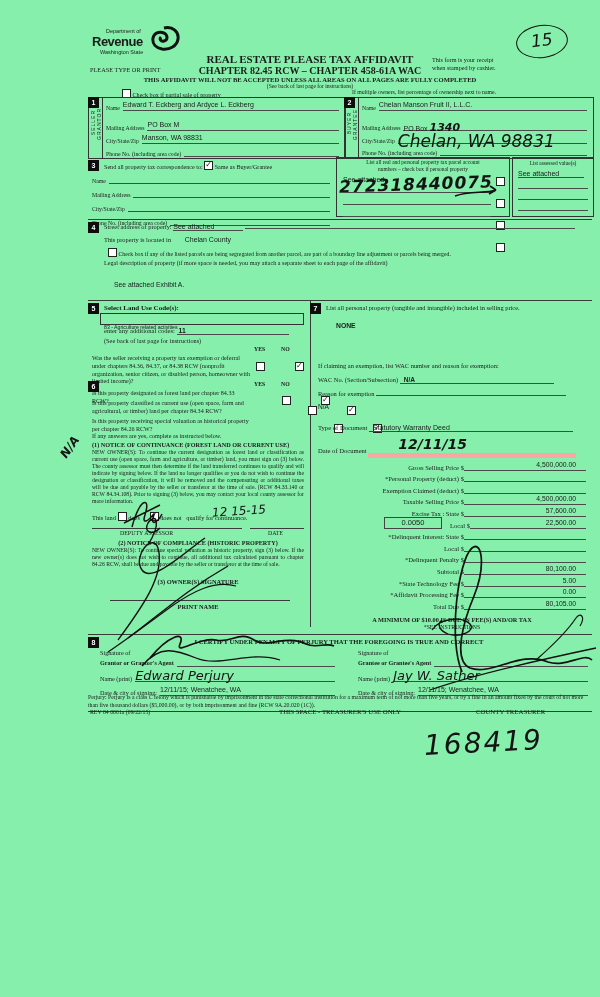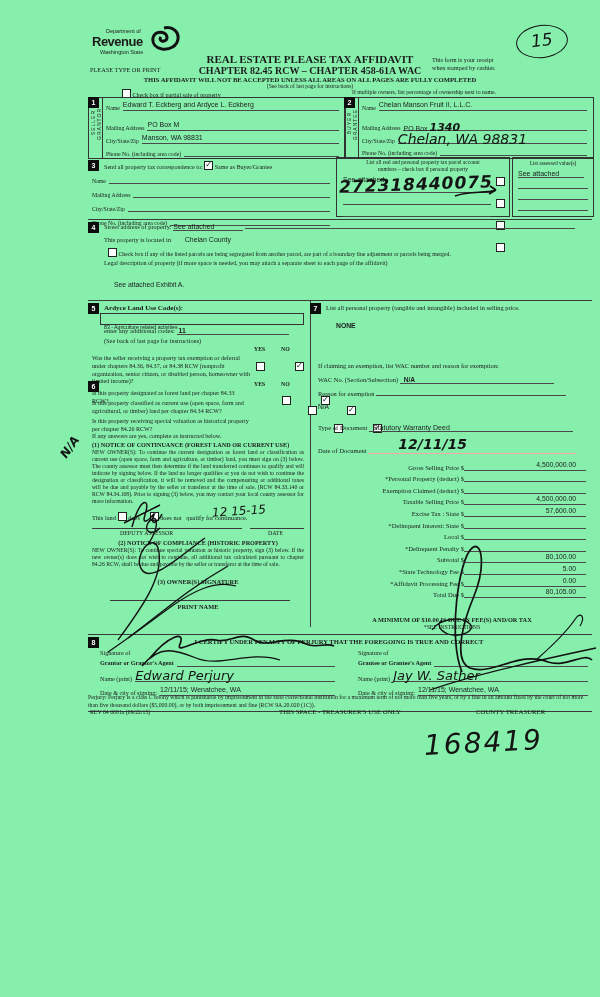--- a/index.html
+++ b/index.html
@@ -106,21 +106,21 @@
     <div class="frow" style="margin:3px 6px 0 17px;">
       <span class="flabel">Name</span>
       <span class="fline">Chelan Manson Fruit II, L.L.C.</span>
     </div>
     <div class="frow" style="margin:10px 6px 0 17px;">
       <span class="flabel">Mailing Address</span>
       <span class="fline b"><span>PO Box</span> <span class="hw" style="font-size:11px;font-weight:bold;">1340</span></span>
     </div>
     <div class="frow" style="margin:3px 6px 0 17px;">
       <span class="flabel">City/State/Zip</span>
-      <span class="fline"><span class="hw" style="font-size:14px;position:relative;top:-3px;">Chelan, WA 98831</span></span>
+      <span class="fline"><span class="hw" style="font-size:17px;position:relative;top:-3px;">Chelan, WA 98831</span></span>
     </div>
     <div class="frow" style="margin:2px 6px 0 17px;">
       <span class="flabel">Phone No. (including area code)</span>
       <span class="fline"></span>
     </div>
   </div>
 
   
   <div class="numbox" style="left:88px;top:160px;">3</div>
   <div class="abs" style="left:104px;top:161px;font-size:6.1px;">
@@ -197,21 +197,21 @@
   </div>
   <div class="abs" style="left:104px;top:260px;width:480px;font-size:6.1px;">Legal description of property (if more space is needed, you may attach a separate sheet to each page of the affidavit)</div>
   <div class="abs sans" style="left:114px;top:281px;font-size:6.8px;">See attached Exhibit A.</div>
 
   
   <div class="rule" style="left:88px;top:300px;width:504px;"></div>
   <div class="vrule" style="left:310px;top:300px;height:327px;"></div>
 
   
   <div class="numbox" style="left:88px;top:303px;">5</div>
-  <div class="abs b" style="left:104px;top:304px;font-size:7px;">Ardyce Land Use Code(s):</div>
+  <div class="abs b" style="left:104px;top:304px;font-size:7px;">Select Land Use Code(s):</div>
   <div class="abs" style="left:100px;top:313px;width:202px;height:10px;border:1.4px solid #333;">
     <span class="sans" style="font-size:5.2px;margin-left:3px;position:relative;top:1px;">83 - Agriculture related activities</span>
   </div>
   <div class="abs" style="left:104px;top:327px;font-size:6.6px;">
     <span>enter any additional codes:</span>
     <span class="sans b" style="font-size:6.8px;border-bottom:1px solid #4a4a4a;display:inline-block;width:110px;padding-left:2px;">11</span>
   </div>
   <div class="abs" style="left:104px;top:337px;font-size:6.3px;">(See back of last page for instructions)</div>
   <div class="abs b" style="left:254px;top:346px;font-size:5.8px;">YES</div>
   <div class="abs b" style="left:281px;top:346px;font-size:5.8px;">NO</div>
@@ -278,21 +278,21 @@
     <span style="border-bottom:1px solid #4a4a4a;display:inline-block;width:190px;"></span>
   </div>
   <div class="abs sans" style="left:318px;top:403px;font-size:6.6px;">N/A</div>
 
   <div class="abs" style="left:318px;top:424px;font-size:6.6px;">
     <span>Type of Document</span>
     <span class="sans" style="font-size:7px;border-bottom:1px solid #4a4a4a;display:inline-block;width:200px;padding-left:4px;">Statutory Warranty Deed</span>
   </div>
   <div class="abs" style="left:318px;top:440px;font-size:6.6px;">
     <span>Date of Document</span>
-    <span style="border-bottom:1px solid #fca5a5;display:inline-block;width:208px;height:13px;"><span class="hw" style="font-size:14px;font-weight:bold;margin-left:30px;position:relative;top:-4px;">12/11/15</span></span>
+    <span style="border-bottom:5px solid #fca5a5;display:inline-block;width:208px;height:13px;"><span class="hw" style="font-size:14px;font-weight:bold;margin-left:30px;position:relative;top:-4px;">12/11/15</span></span>
   </div>
 
   
   <div class="abs" style="left:318px;top:459px;width:268px;">
     <div class="mrow">
       <span class="mlabel">Gross Selling Price  $</span>
         <span class="mfill">4,500,000.00</span>
     </div>
     <div class="mrow">
       <span class="mlabel">*Personal Property (deduct)  $</span>
@@ -302,20 +302,25 @@
       <span class="mlabel">Exemption Claimed (deduct)  $</span>
         <span class="mfill"></span>
     </div>
     <div class="mrow">
       <span class="mlabel">Taxable Selling Price  $</span>
         <span class="mfill">4,500,000.00</span>
     </div>
     <div class="mrow">
       <span class="mlabel">Excise Tax : State  $</span>
         <span class="mfill">57,600.00</span>
+    </div>
+    <div class="mrow">
+      <span class="ratebox" style="margin-left:66px;">0.0050</span>
+      <span class="mlabel" style="width:24px;">Local  $</span>
+        <span class="mfill">22,500.00</span>
     </div>
     <div class="mrow">
       <span class="mlabel">*Delinquent Interest: State  $</span>
         <span class="mfill"></span>
     </div>
     <div class="mrow">
       <span class="mlabel">Local  $</span>
         <span class="mfill"></span>
     </div>
     <div class="mrow">

